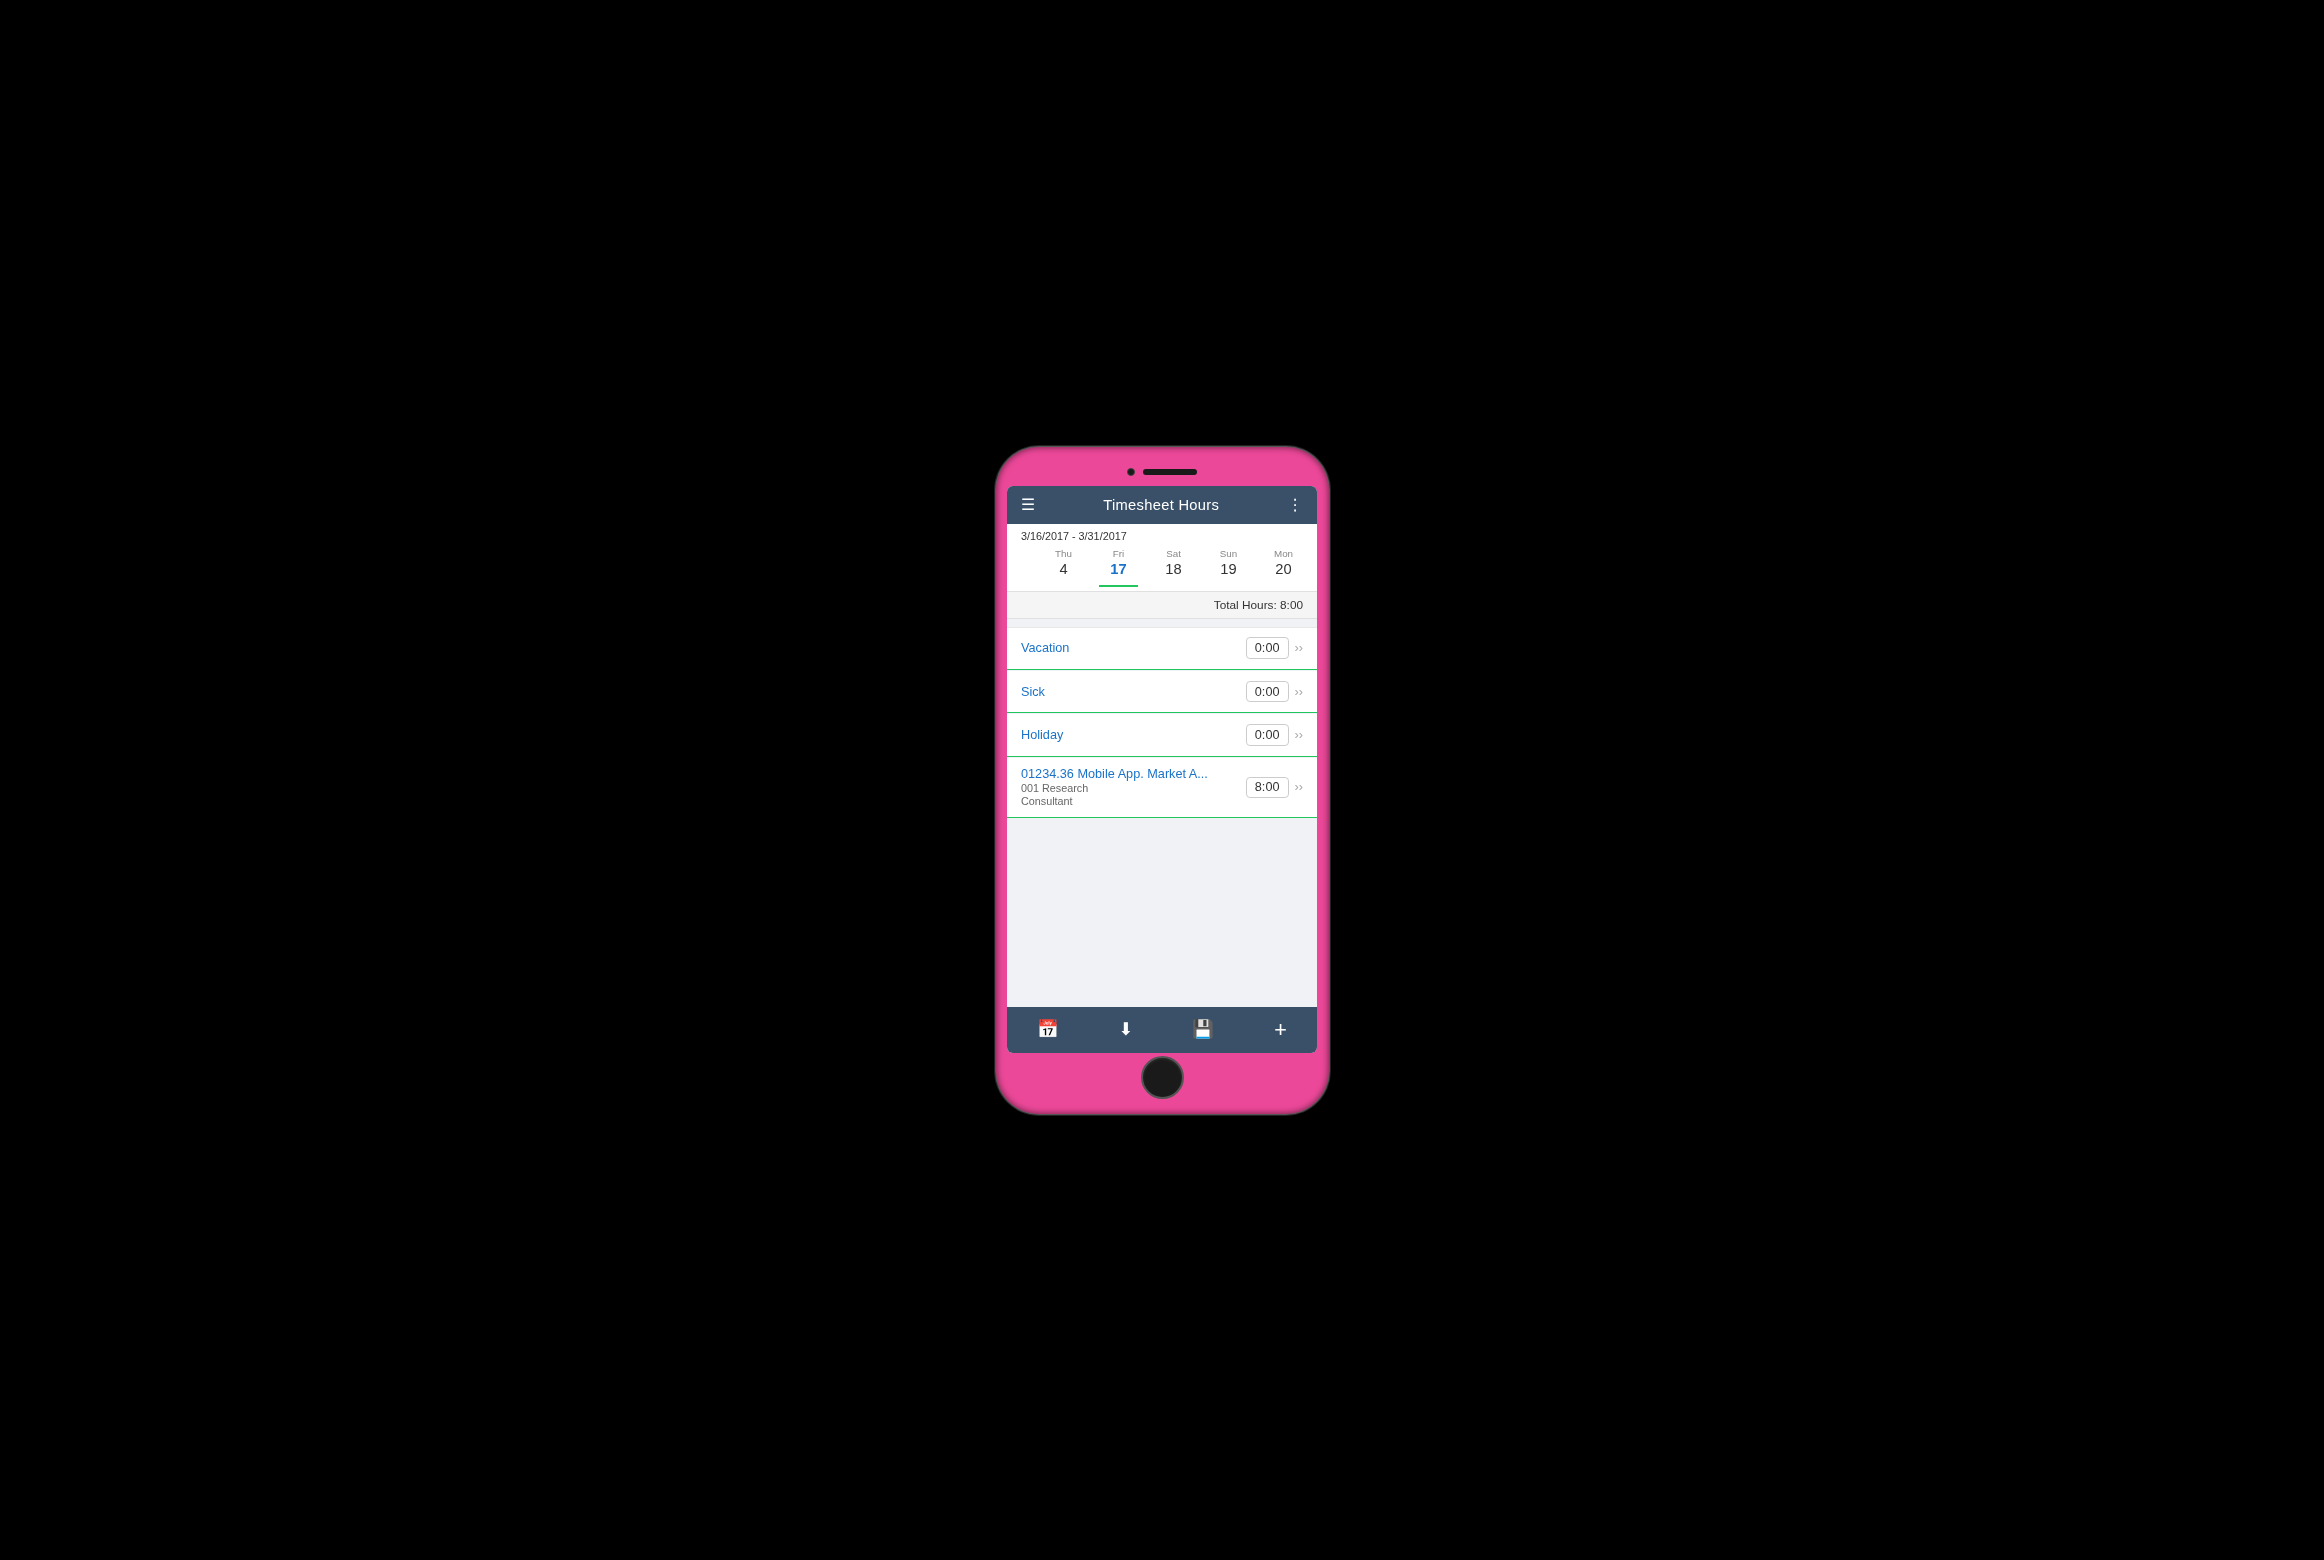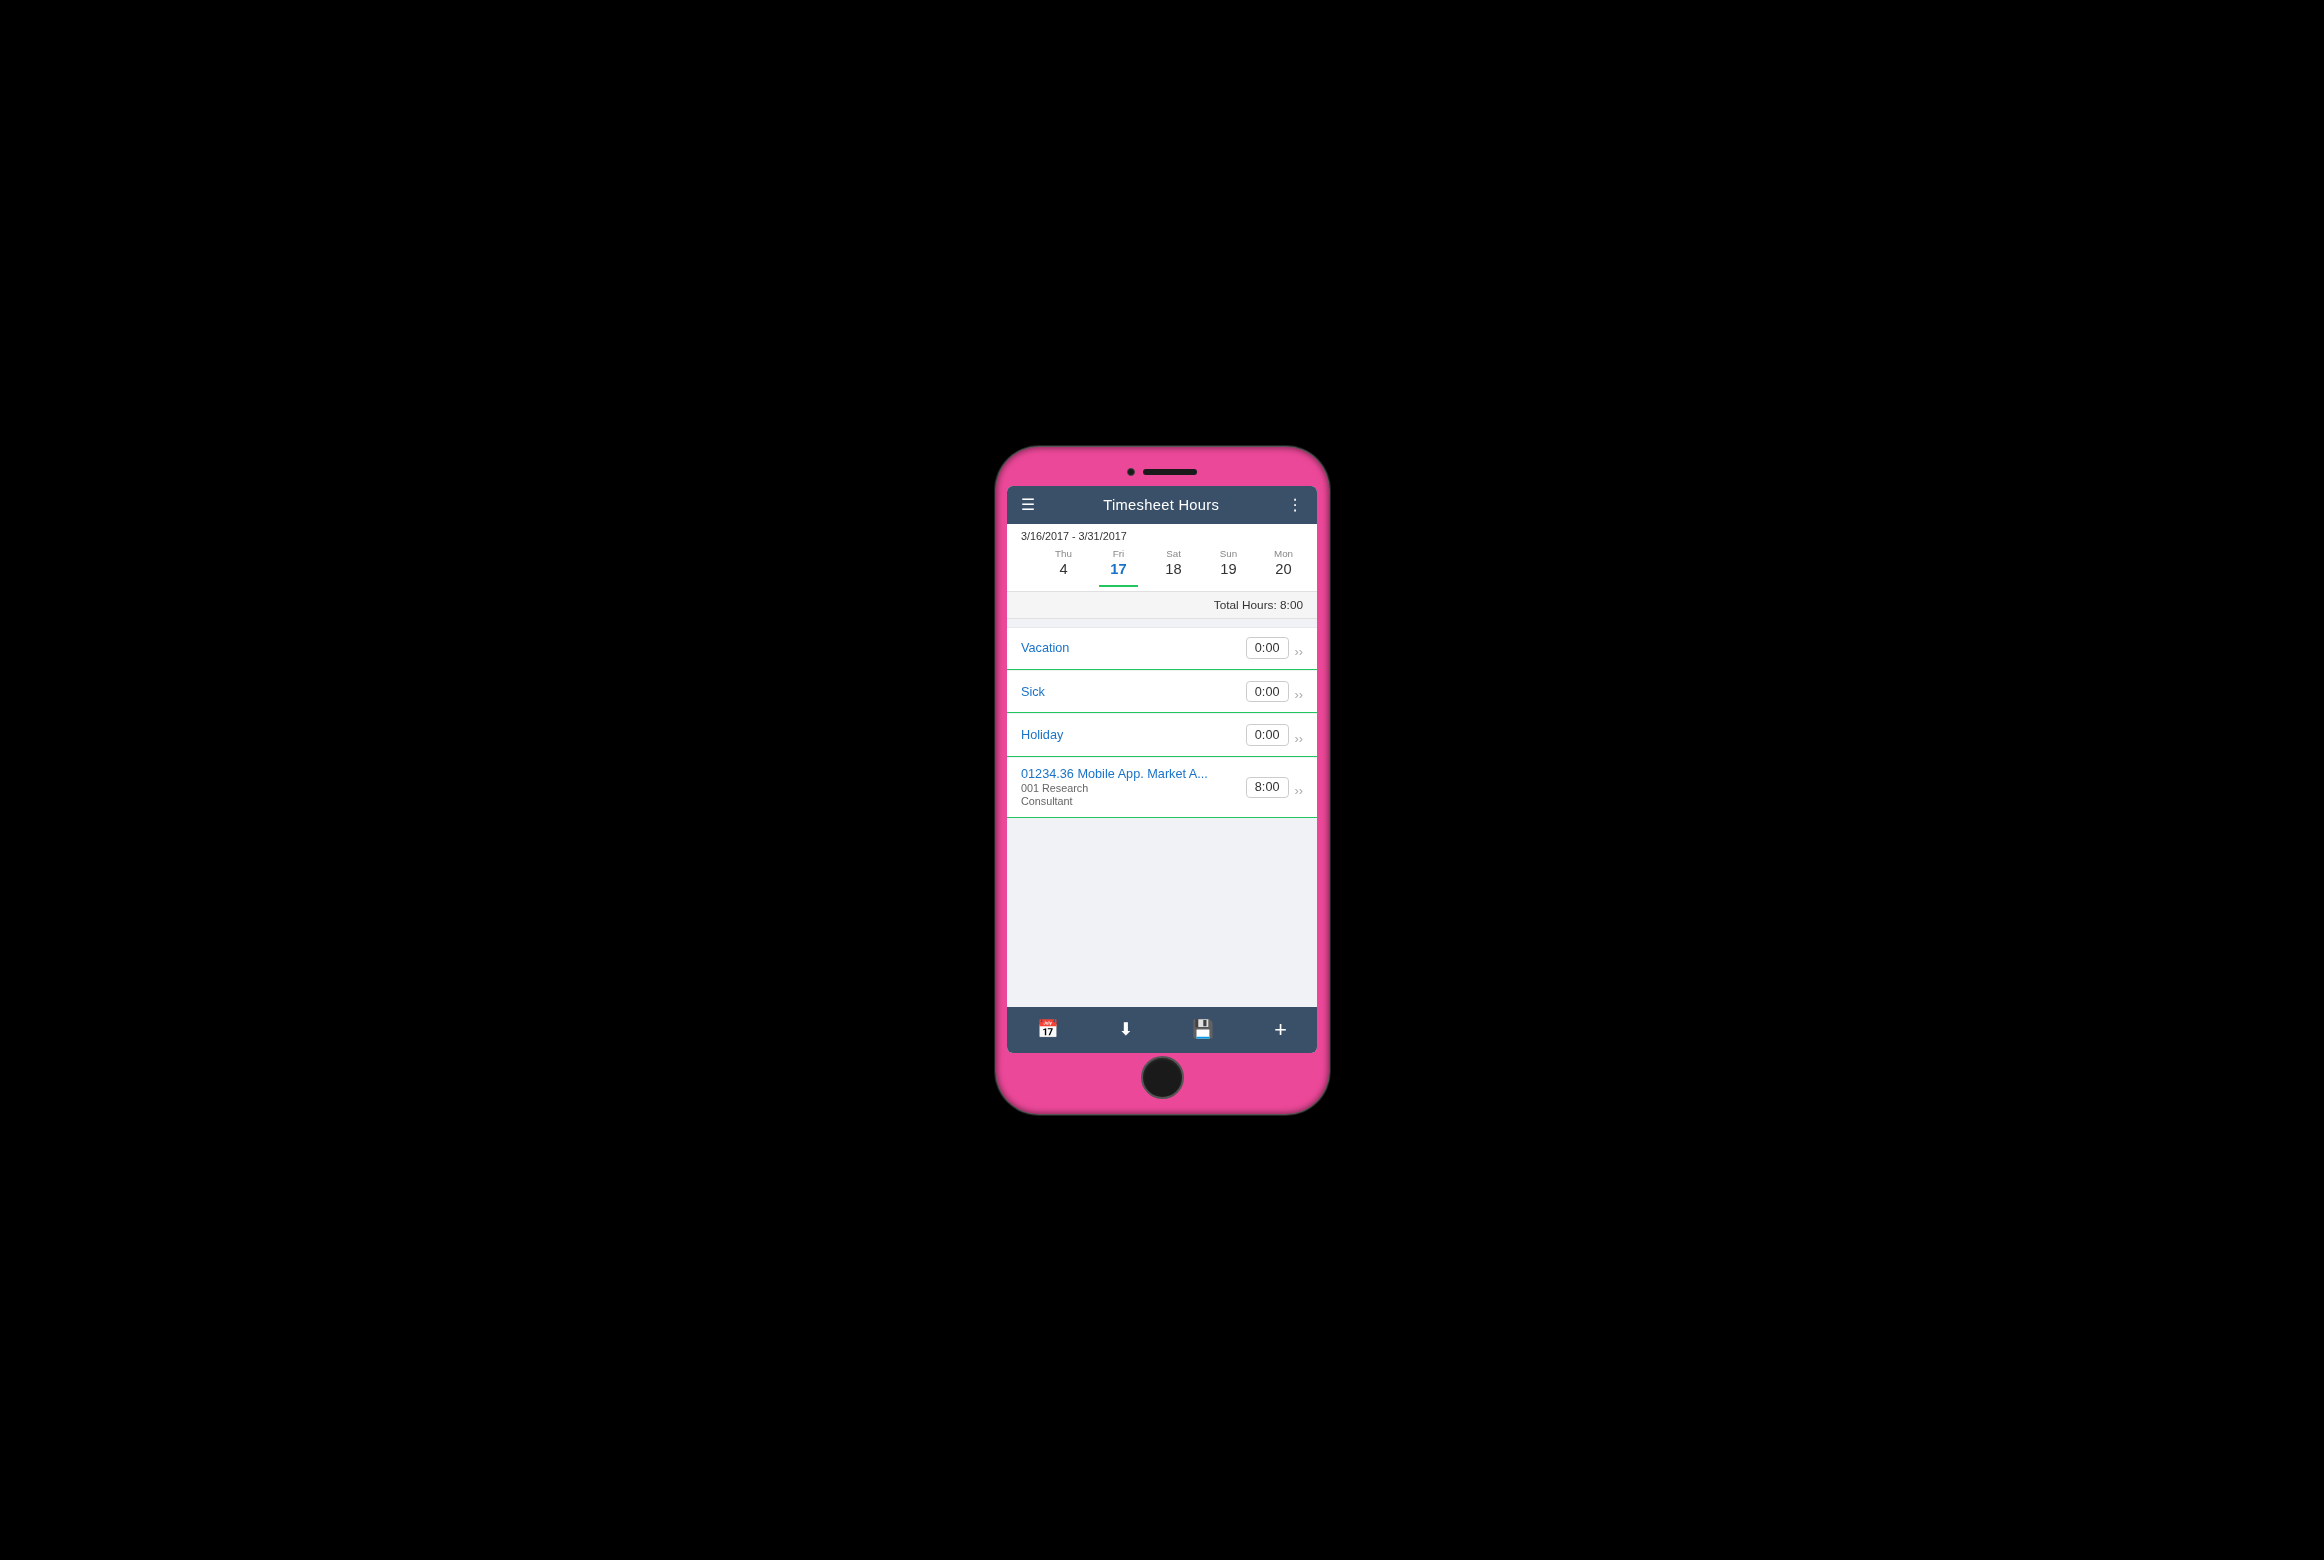--- a/index.html
+++ b/index.html
@@ -187,21 +187,21 @@
       font-weight: 400;
     }
     .entry-sublabel {
       font-size: 10.8px;
       color: #666;
       margin-top: 1px;
     }
 
     .entry-right {
       display: flex;
-      align-items: flex-end;
+      align-items: center;
       gap: 5.9px;
     }
     .entry-time-box {
       border: 1px solid #ccc;
       border-radius: 3.9px;
       padding: 2.9px 7.8px;
       font-size: 12.7px;
       color: #333;
       min-width: 43px;
       text-align: center;

